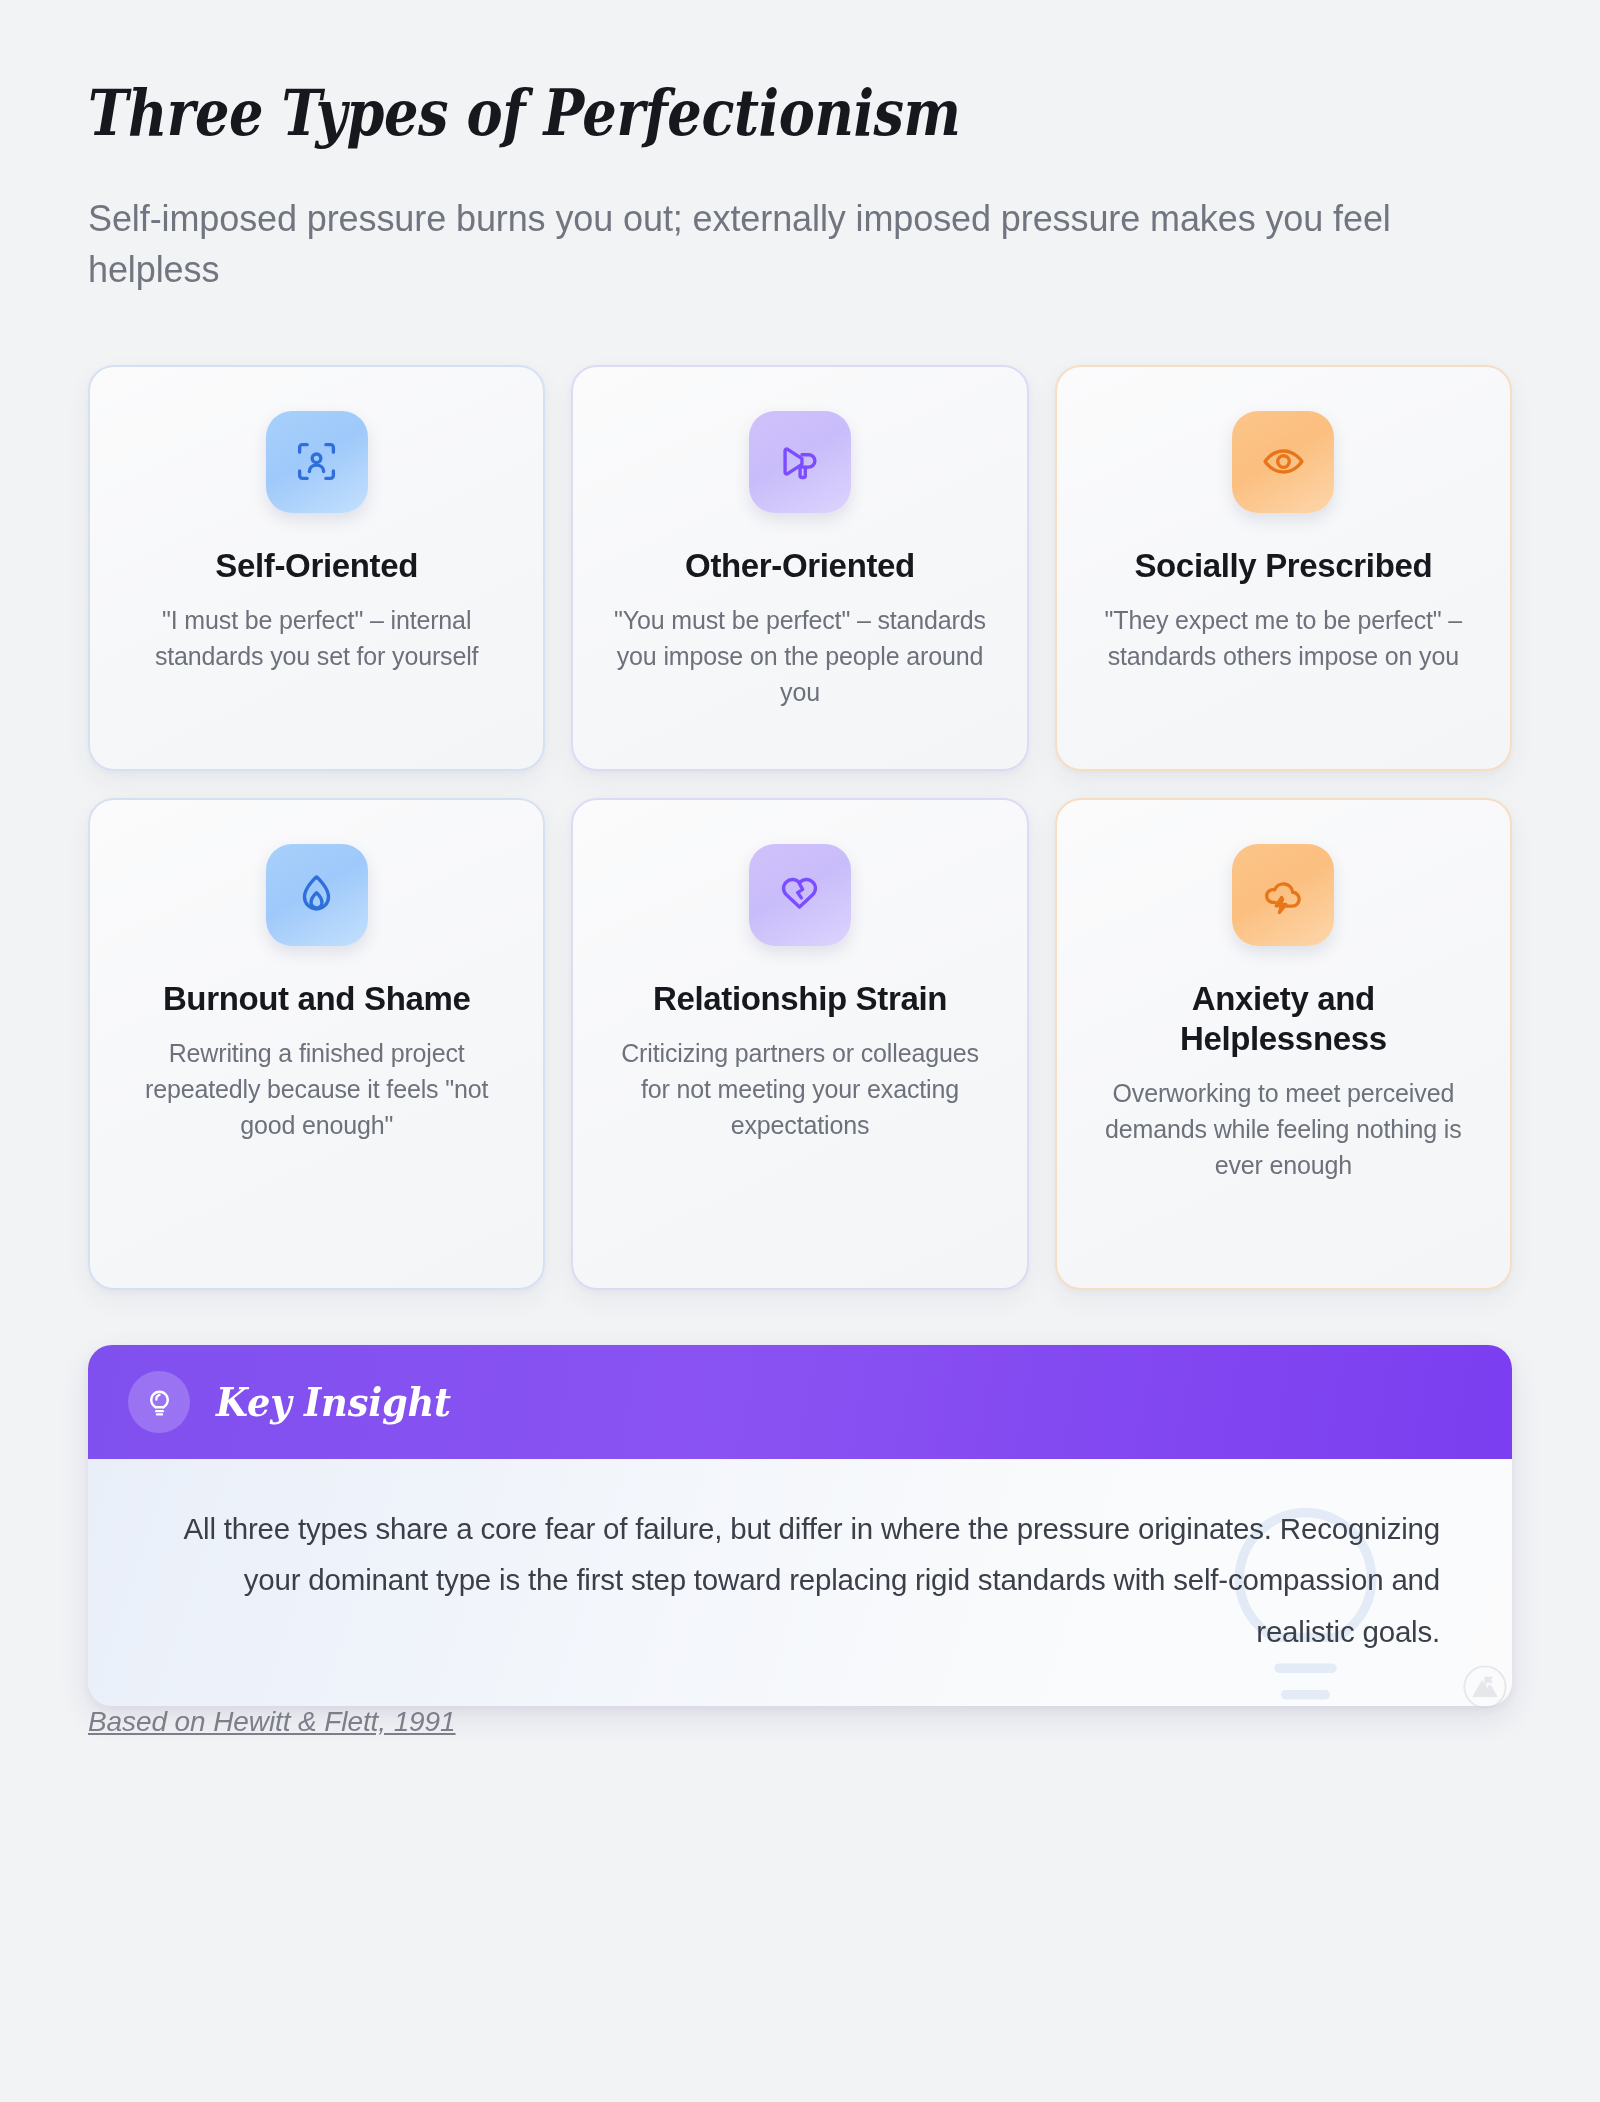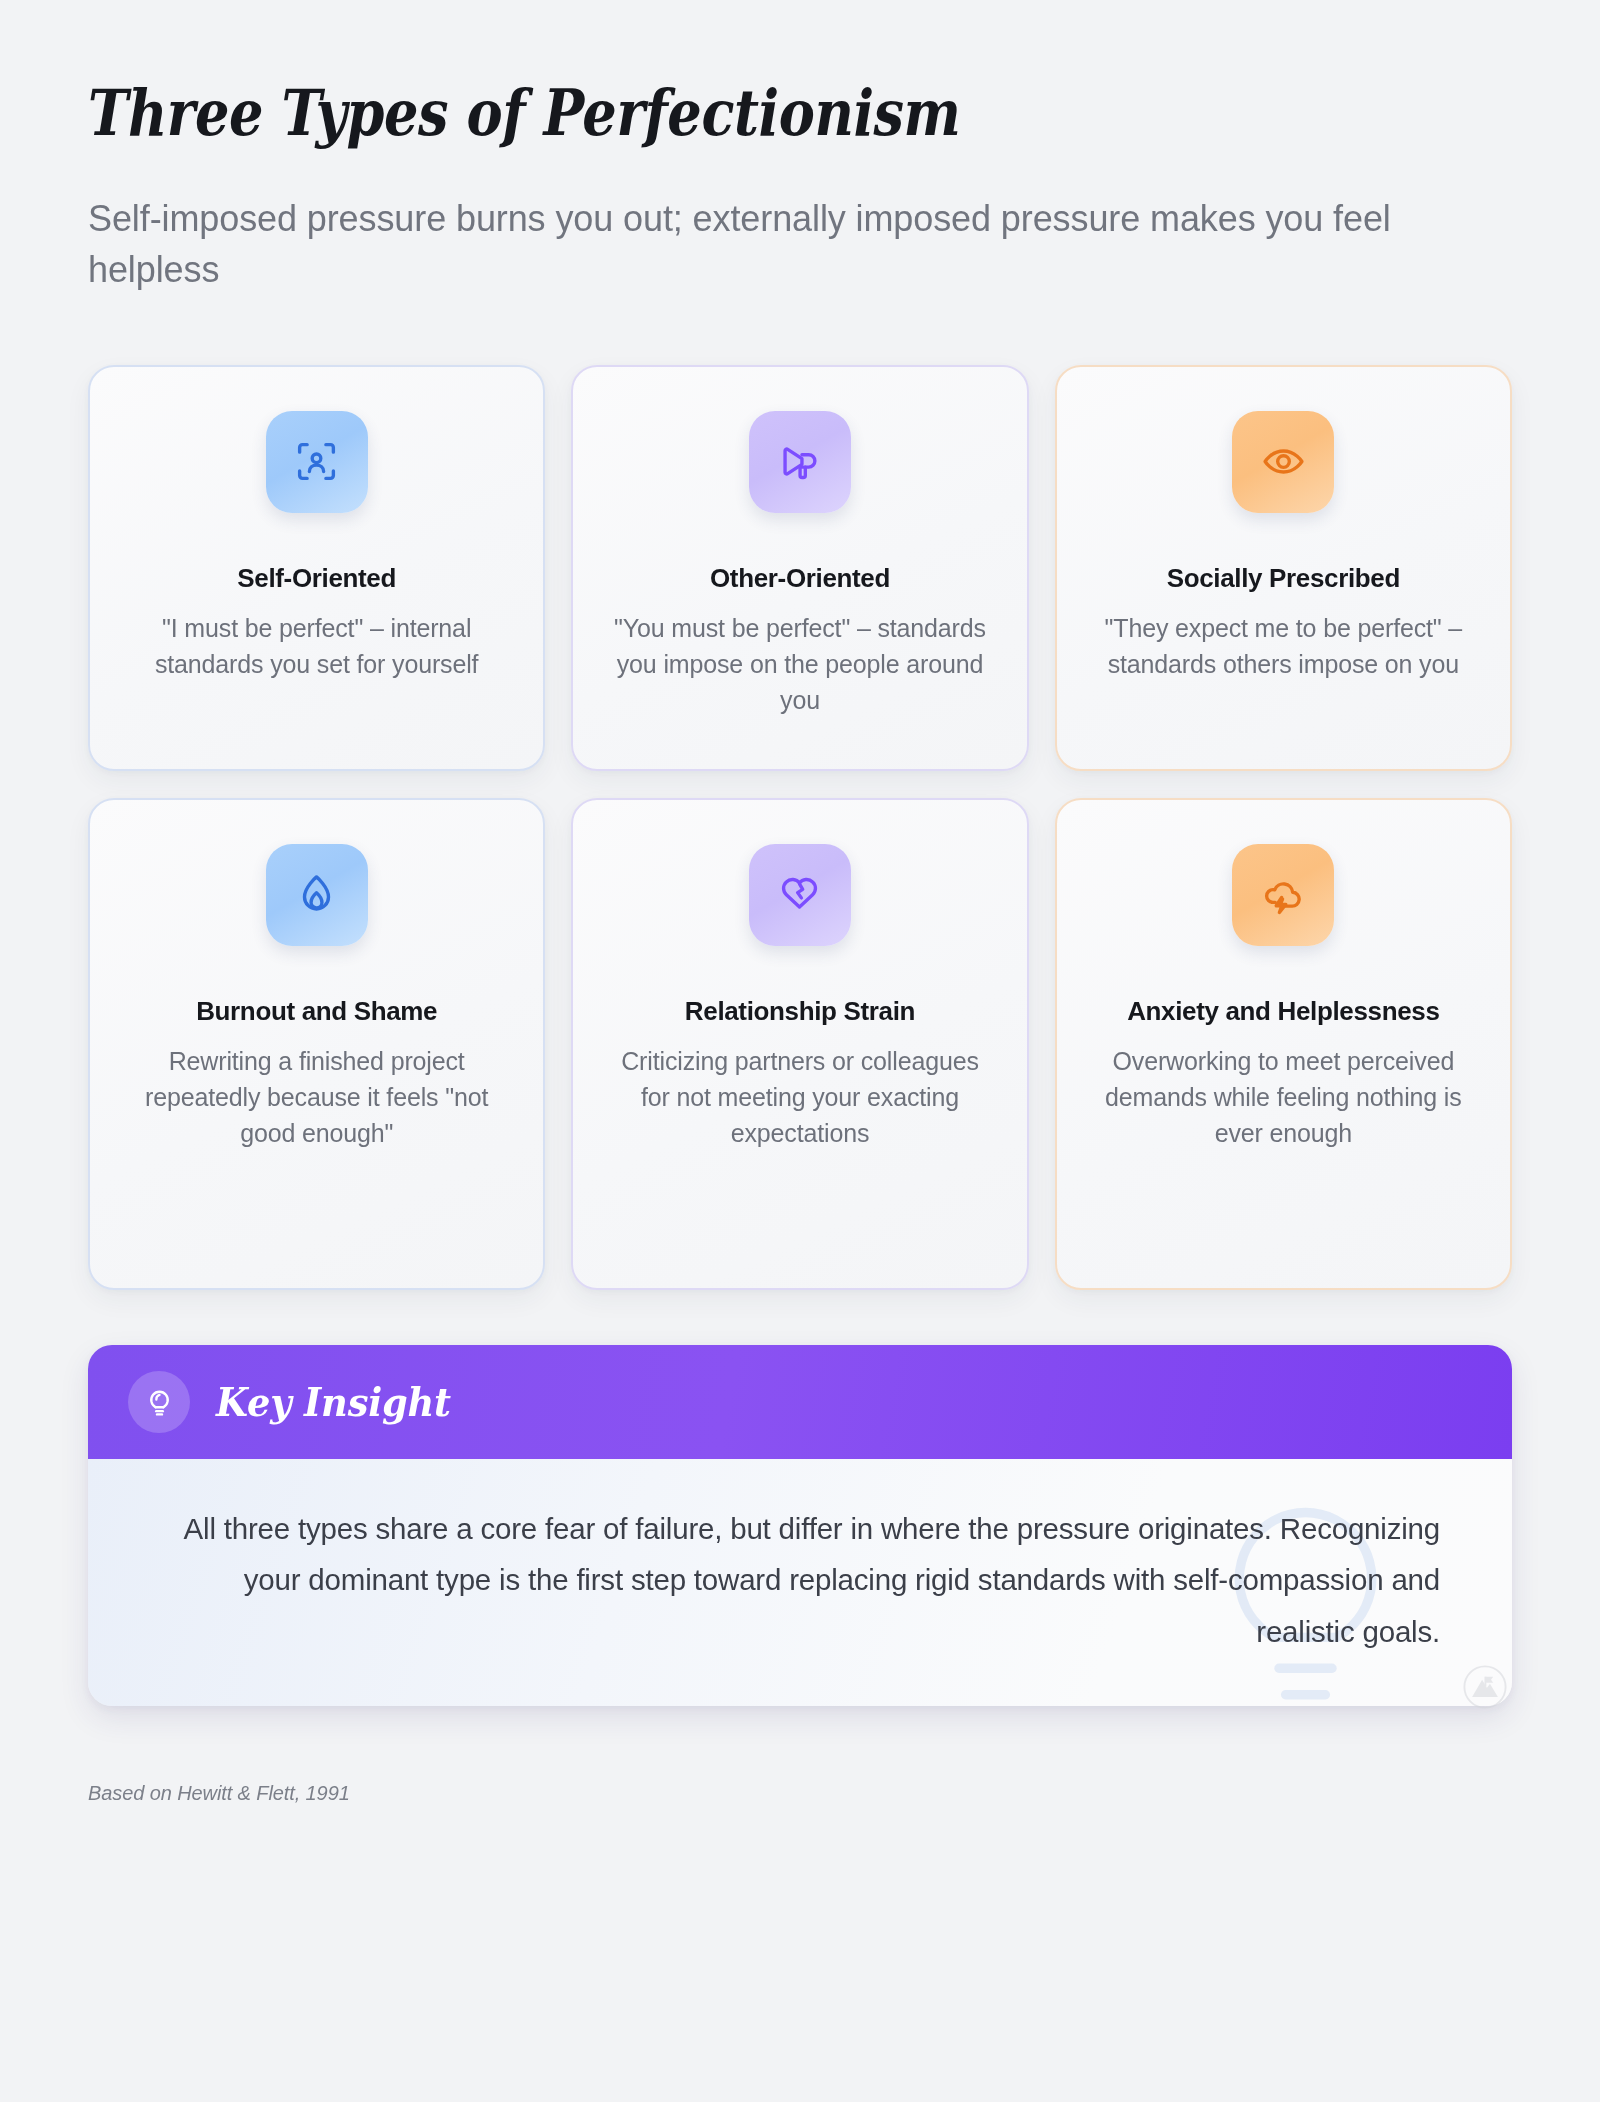--- a/index.html
+++ b/index.html
@@ -86,22 +86,22 @@
     flex: 0 0 auto;
     box-shadow: 0 7px 16px rgba(40, 60, 110, 0.12);
   }
   .tile-blue   { background: linear-gradient(150deg, #a9d0fb 0%, #9ec9fa 45%, #c4e0fd 100%); }
   .tile-purple { background: linear-gradient(150deg, #cfc2fb 0%, #c9bcfa 45%, #ddd4fd 100%); }
   .tile-orange { background: linear-gradient(150deg, #fcc58a 0%, #fbbf7f 45%, #fdd6ab 100%); }
 
   .icon-tile svg { width: 45px; height: 45px; display: block; }
 
   .card-title {
-    margin-top: 50px;
-    font-size: 26px;
+    margin-top: 33px;
+    font-size: 33px;
     font-weight: bold;
     color: #16181d;
     letter-spacing: -0.35px;
     line-height: 1.22;
   }
 
   .card-desc {
     margin-top: 17px;
     font-size: 25px;
     line-height: 1.43;
@@ -172,25 +172,25 @@
     position: relative;
     font-size: 29.5px;
     line-height: 1.75;
     color: #3b3f49;
     letter-spacing: -0.2px;
     max-width: 1300px;
   }
 
   
   .footer-note {
-    margin-top: 76px;
-    font-size: 20px;
+    font-size: 28px;
     font-style: italic;
     color: #7b7f89;
     letter-spacing: -0.1px;
+    text-decoration: underline;
   }
 
   .brand-logo {
     position: absolute;
     right: 92px;
     bottom: 84px;
     width: 46px;
     height: 46px;
     opacity: 0.5;
   }

